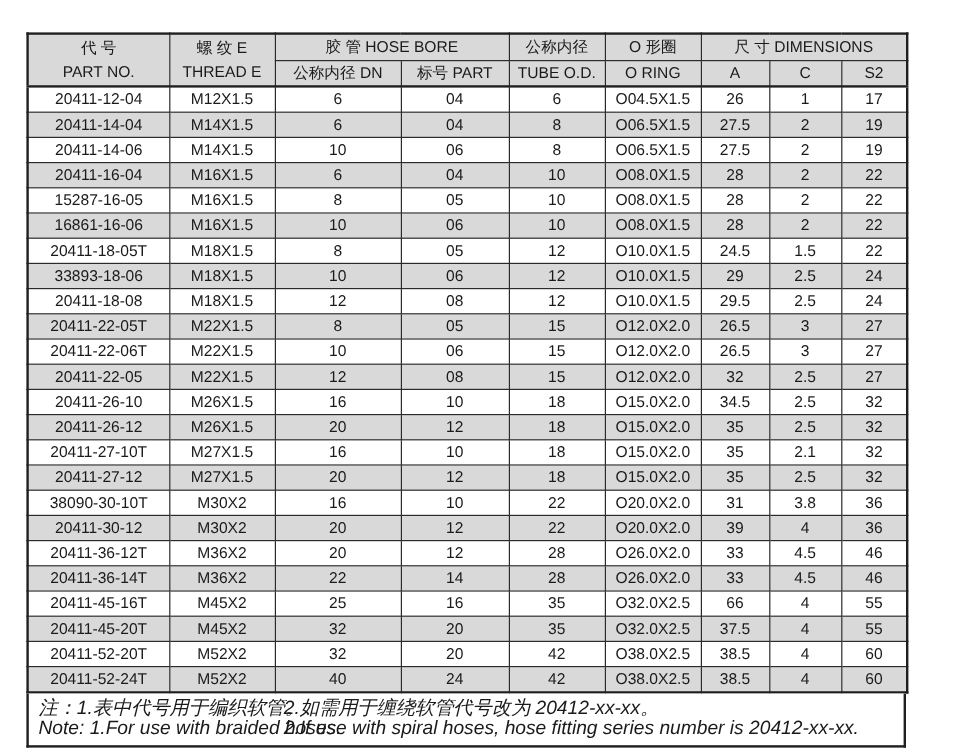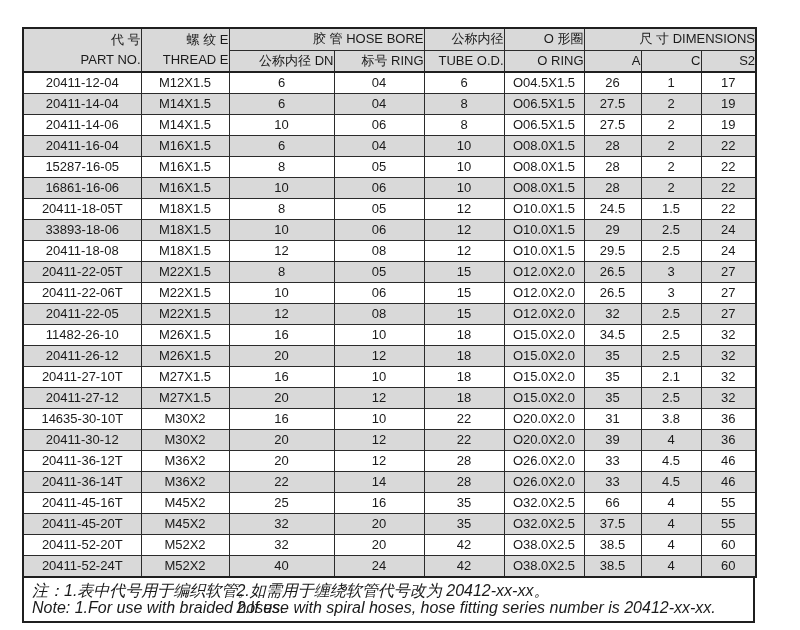--- a/index.html
+++ b/index.html
@@ -30,21 +30,20 @@
     padding: 0;
     font-size: 13px;
     line-height: 20px;
     height: 20px;
     overflow: hidden;
     white-space: nowrap;
     font-weight: normal;
   }
   .spec-table thead th {
     background: #d9d9d9;
-    text-align: right;
   }
   .spec-table thead {
     border-bottom: 2px solid #1f1f1f;
   }
   .spec-table thead th.two-line {
     height: 42px;
   }
   .spec-table thead th div {
     line-height: 20px;
     height: 20px;
@@ -104,21 +103,21 @@
           <div>螺 纹 E</div>
           <div>THREAD E</div>
         </th>
         <th colspan="2">胶 管 HOSE BORE</th>
         <th>公称内径</th>
         <th>O 形圈</th>
         <th colspan="3">尺 寸 DIMENSIONS</th>
       </tr>
       <tr>
         <th>公称内径 DN</th>
-        <th>标号 RING</th>
+        <th>标号 PART</th>
         <th>TUBE O.D.</th>
         <th>O RING</th>
         <th>A</th>
         <th>C</th>
         <th>S2</th>
       </tr>
     </thead>
     <tbody id="spec-body">
         <tr>
           <td>20411-12-04</td>
@@ -246,21 +245,21 @@
           <td>M22X1.5</td>
           <td>12</td>
           <td>08</td>
           <td>15</td>
           <td>O12.0X2.0</td>
           <td>32</td>
           <td>2.5</td>
           <td>27</td>
         </tr>
         <tr>
-          <td>11482-26-10</td>
+          <td>20411-26-10</td>
           <td>M26X1.5</td>
           <td>16</td>
           <td>10</td>
           <td>18</td>
           <td>O15.0X2.0</td>
           <td>34.5</td>
           <td>2.5</td>
           <td>32</td>
         </tr>
         <tr>
@@ -290,21 +289,21 @@
           <td>M27X1.5</td>
           <td>20</td>
           <td>12</td>
           <td>18</td>
           <td>O15.0X2.0</td>
           <td>35</td>
           <td>2.5</td>
           <td>32</td>
         </tr>
         <tr>
-          <td>14635-30-10T</td>
+          <td>38090-30-10T</td>
           <td>M30X2</td>
           <td>16</td>
           <td>10</td>
           <td>22</td>
           <td>O20.0X2.0</td>
           <td>31</td>
           <td>3.8</td>
           <td>36</td>
         </tr>
         <tr>

